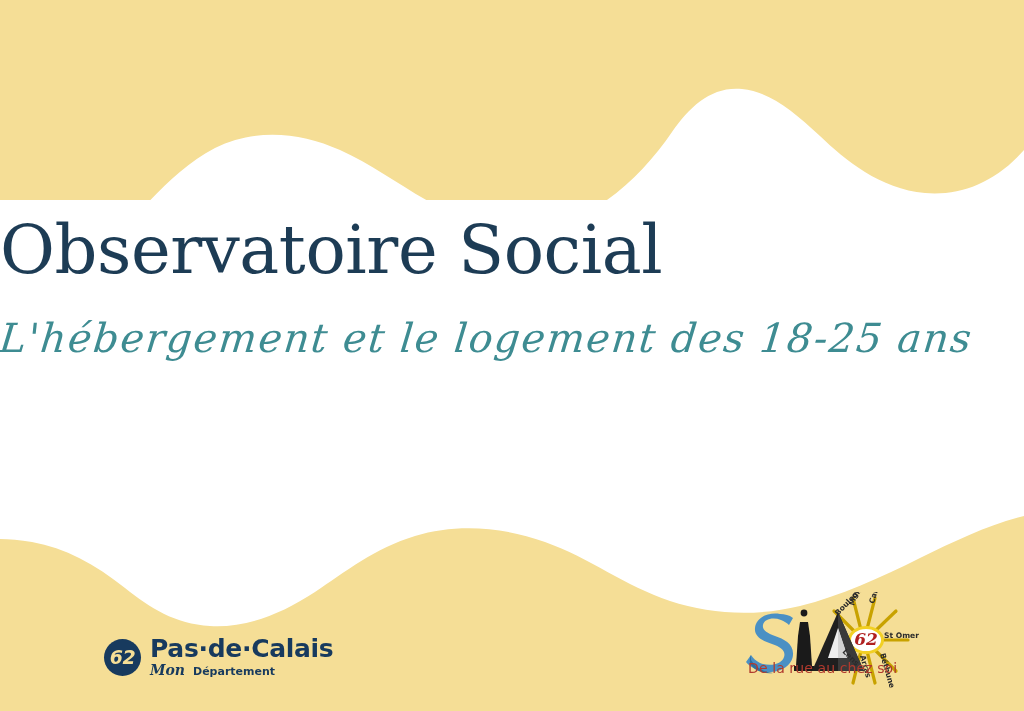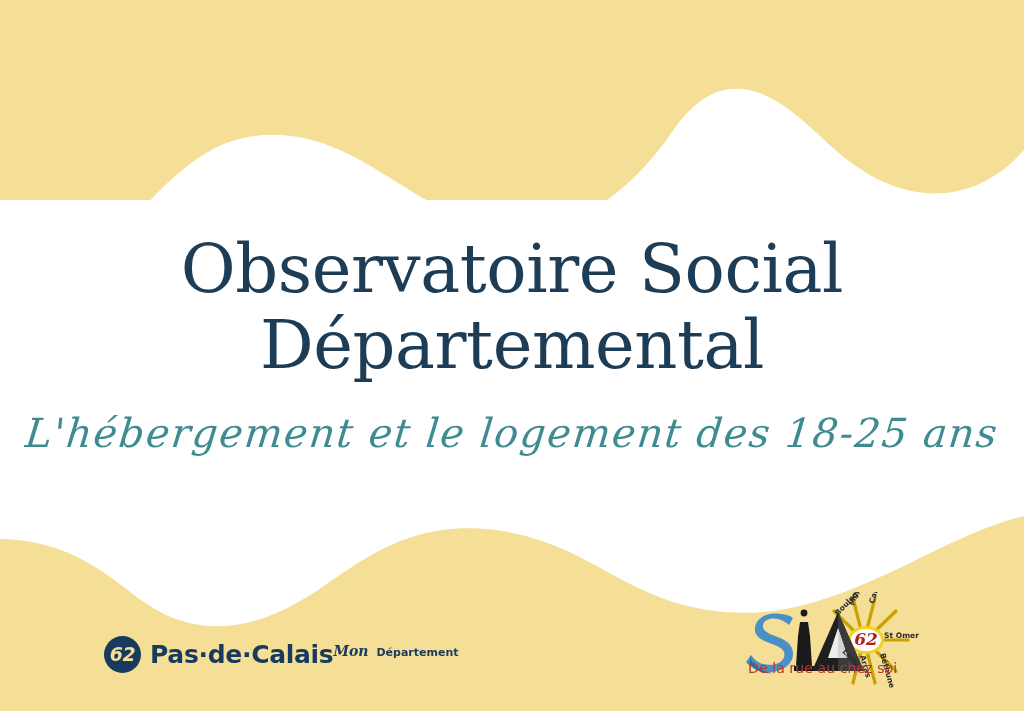--- a/index.html
+++ b/index.html
@@ -13,22 +13,20 @@
   #stage { position:absolute; inset:0; width:1024px; height:711px; overflow:hidden; background:#fff; }
 
   
   .wave { position:absolute; left:0; width:1024px; display:block; }
   .wave-top { top:0; height:200px; }
   .wave-bottom { bottom:0; height:215px; }
 
   
   .title-block {
     position:absolute; left:0; right:0; top:212px;
-    text-align:center;
-    margin-top:19px;
   }
   .title-line {
     font-family:"DejaVu Serif", "Liberation Serif", serif;
     font-size:67px;
     line-height:76px;
     font-weight:400;
     color:#1d3c55;
     letter-spacing:-0.4px;
     white-space:nowrap;
   }
@@ -54,21 +52,21 @@
     width:37px; height:37px; border-radius:50%;
     background:#173a5e;
     display:flex; align-items:center; justify-content:center;
     flex:0 0 auto;
   }
   .pdc-circle span {
     font-family:"DejaVu Sans", "Liberation Sans", sans-serif;
     font-size:19px; font-weight:700; font-style:italic;
     color:#f5de96; letter-spacing:-0.5px; line-height:1;
   }
-  .pdc-words { display:flex; flex-direction:row; justify-content:center; }
+  .pdc-words { display:flex; flex-direction:column; justify-content:center; }
   .pdc-name {
     font-family:"DejaVu Sans", "Liberation Sans", sans-serif;
     font-size:25px; font-weight:700; color:#173a5e;
     line-height:25px; letter-spacing:-0.3px; white-space:nowrap;
   }
   .pdc-sub {
     display:flex; align-items:baseline; gap:8px;
     margin-top:2px; white-space:nowrap;
   }
   .pdc-mon {
@@ -120,21 +118,20 @@
              C 500,30 455,28 415,40
              C 375,52 345,76 315,96
              C 280,119 245,132 210,130
              C 175,128 150,112 125,92
              C 95,68 65,52 32,46
              C 20,44 9,43 0,43 Z" fill="#f5de96"></path>
   </svg>
 
   <div class="title-block">
     <div class="title-line">Observatoire Social</div>
-    <div class="title-line">Départemental</div>
     <div class="subtitle">L'hébergement et le logement des 18-25 ans</div>
   </div>
 
   <div class="logo-pdc">
     <div class="pdc-circle">
       <span>62</span>
     </div>
     <div class="pdc-words">
       <div class="pdc-name">Pas·de·Calais</div>
       <div class="pdc-sub">

